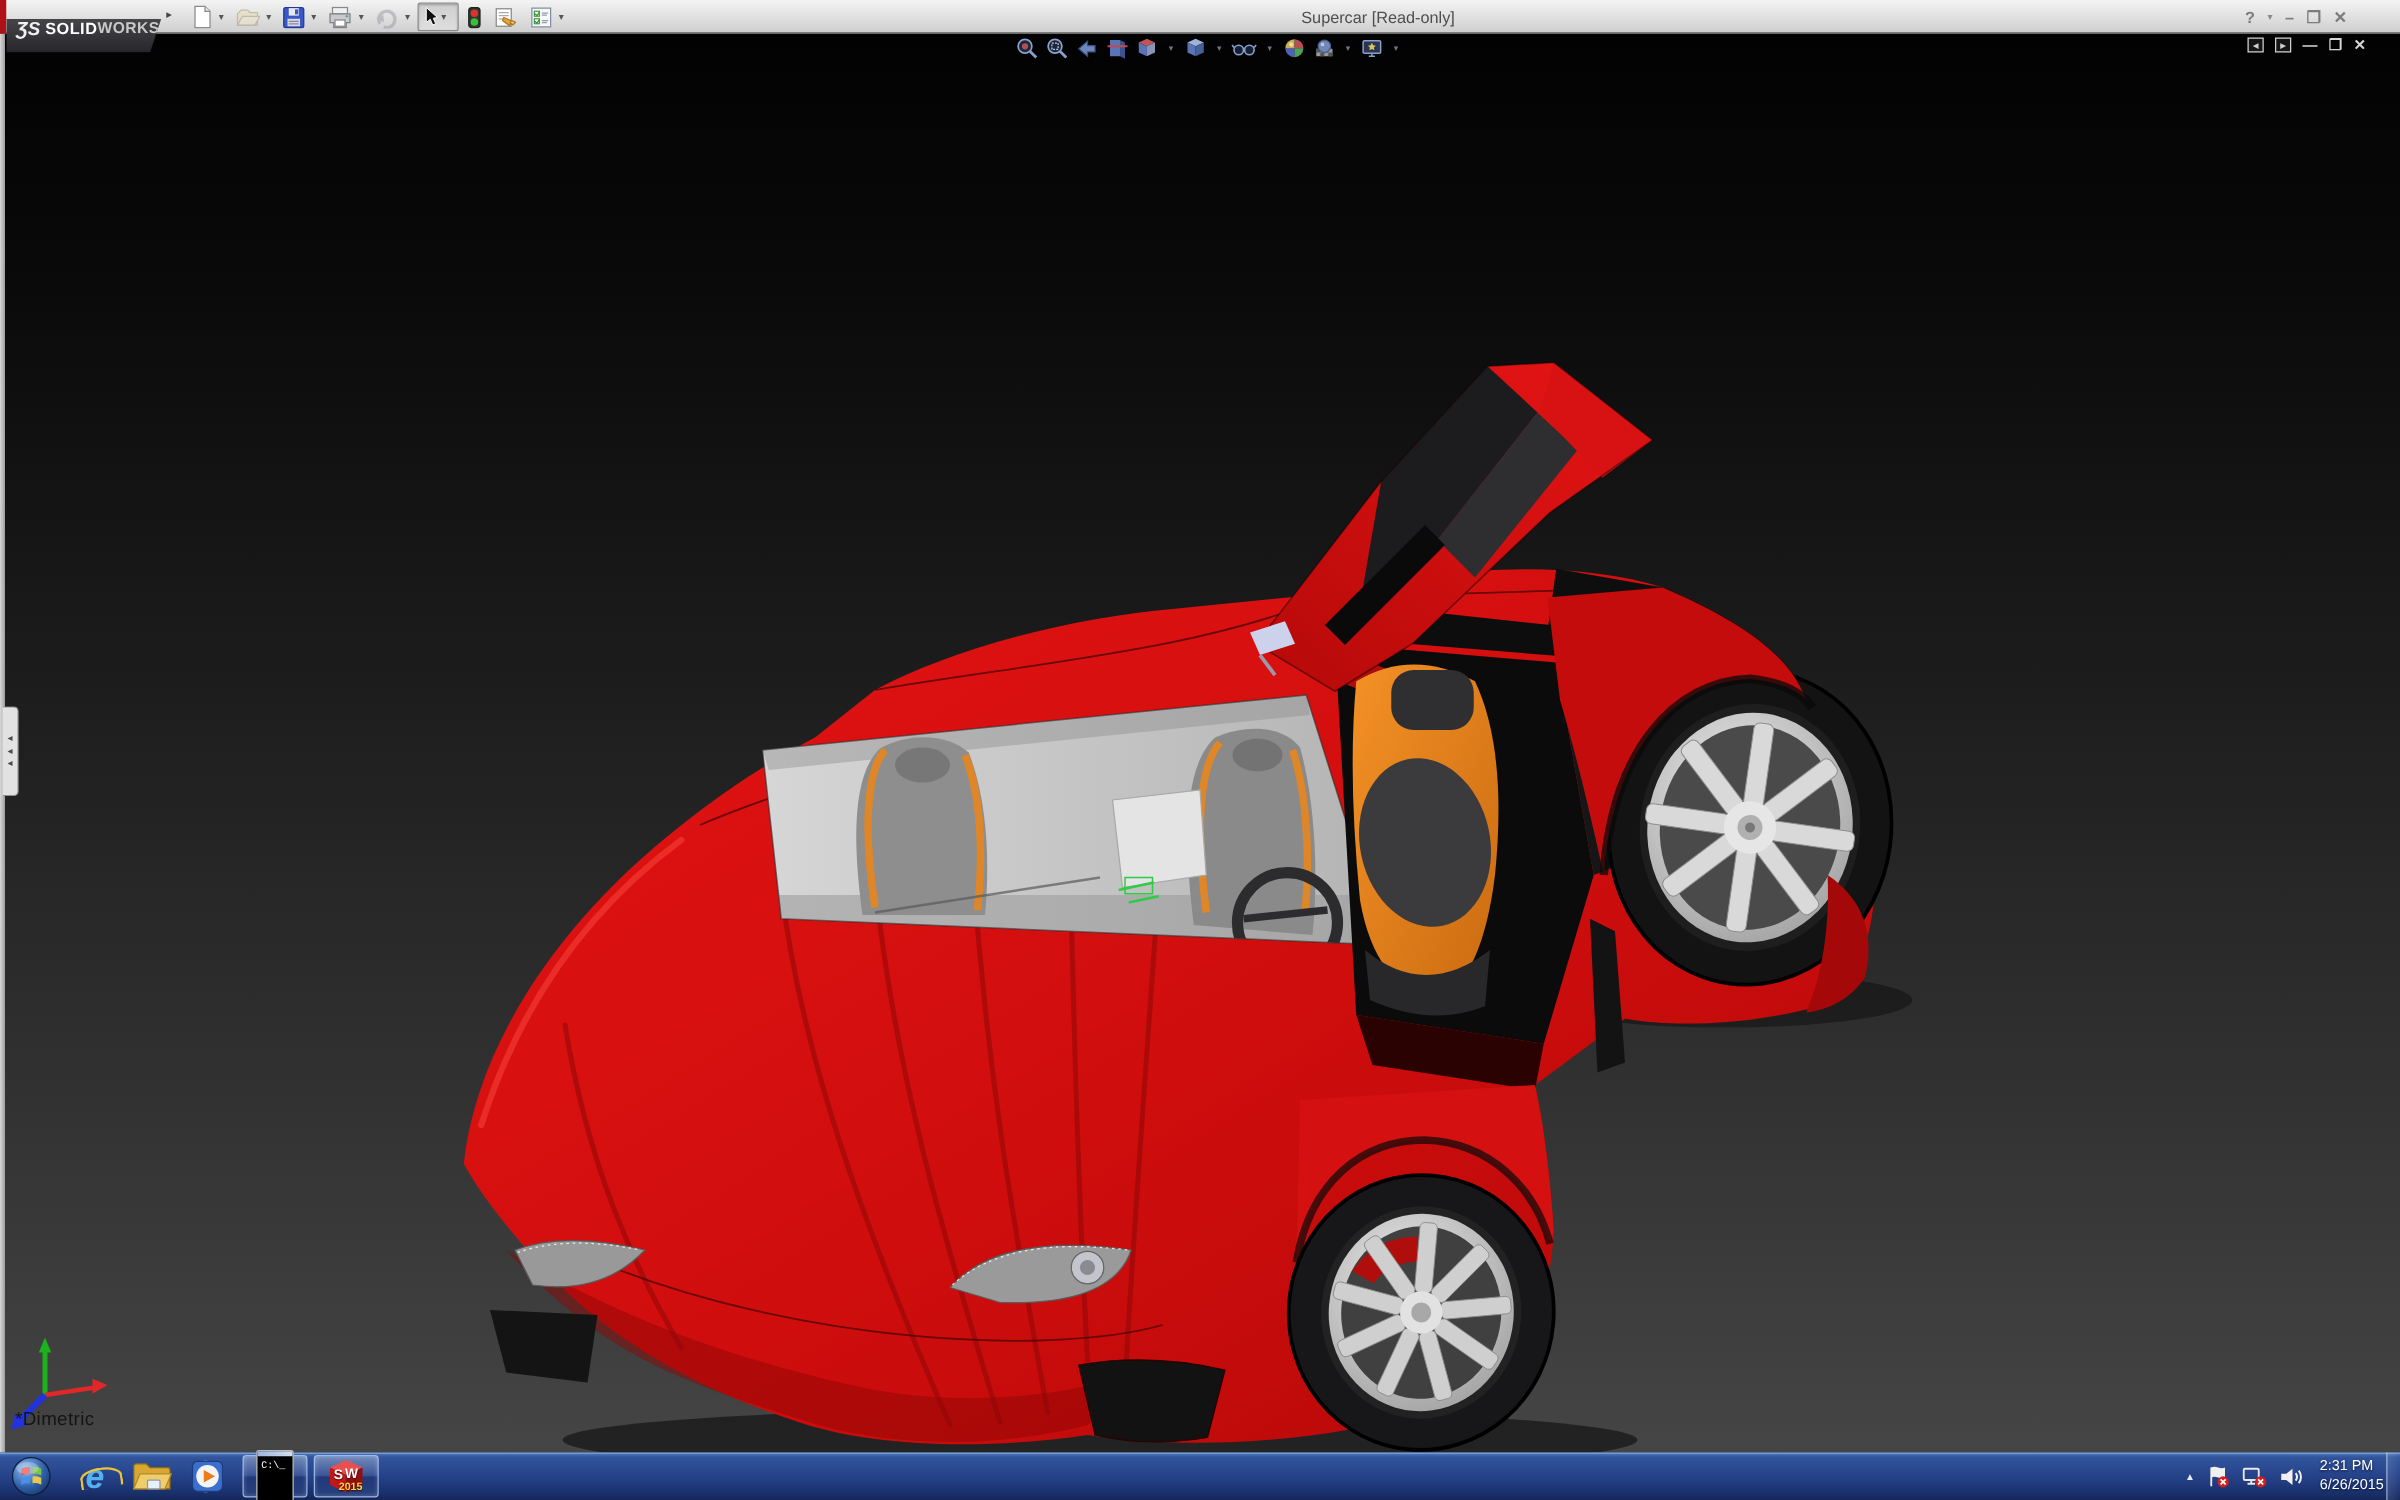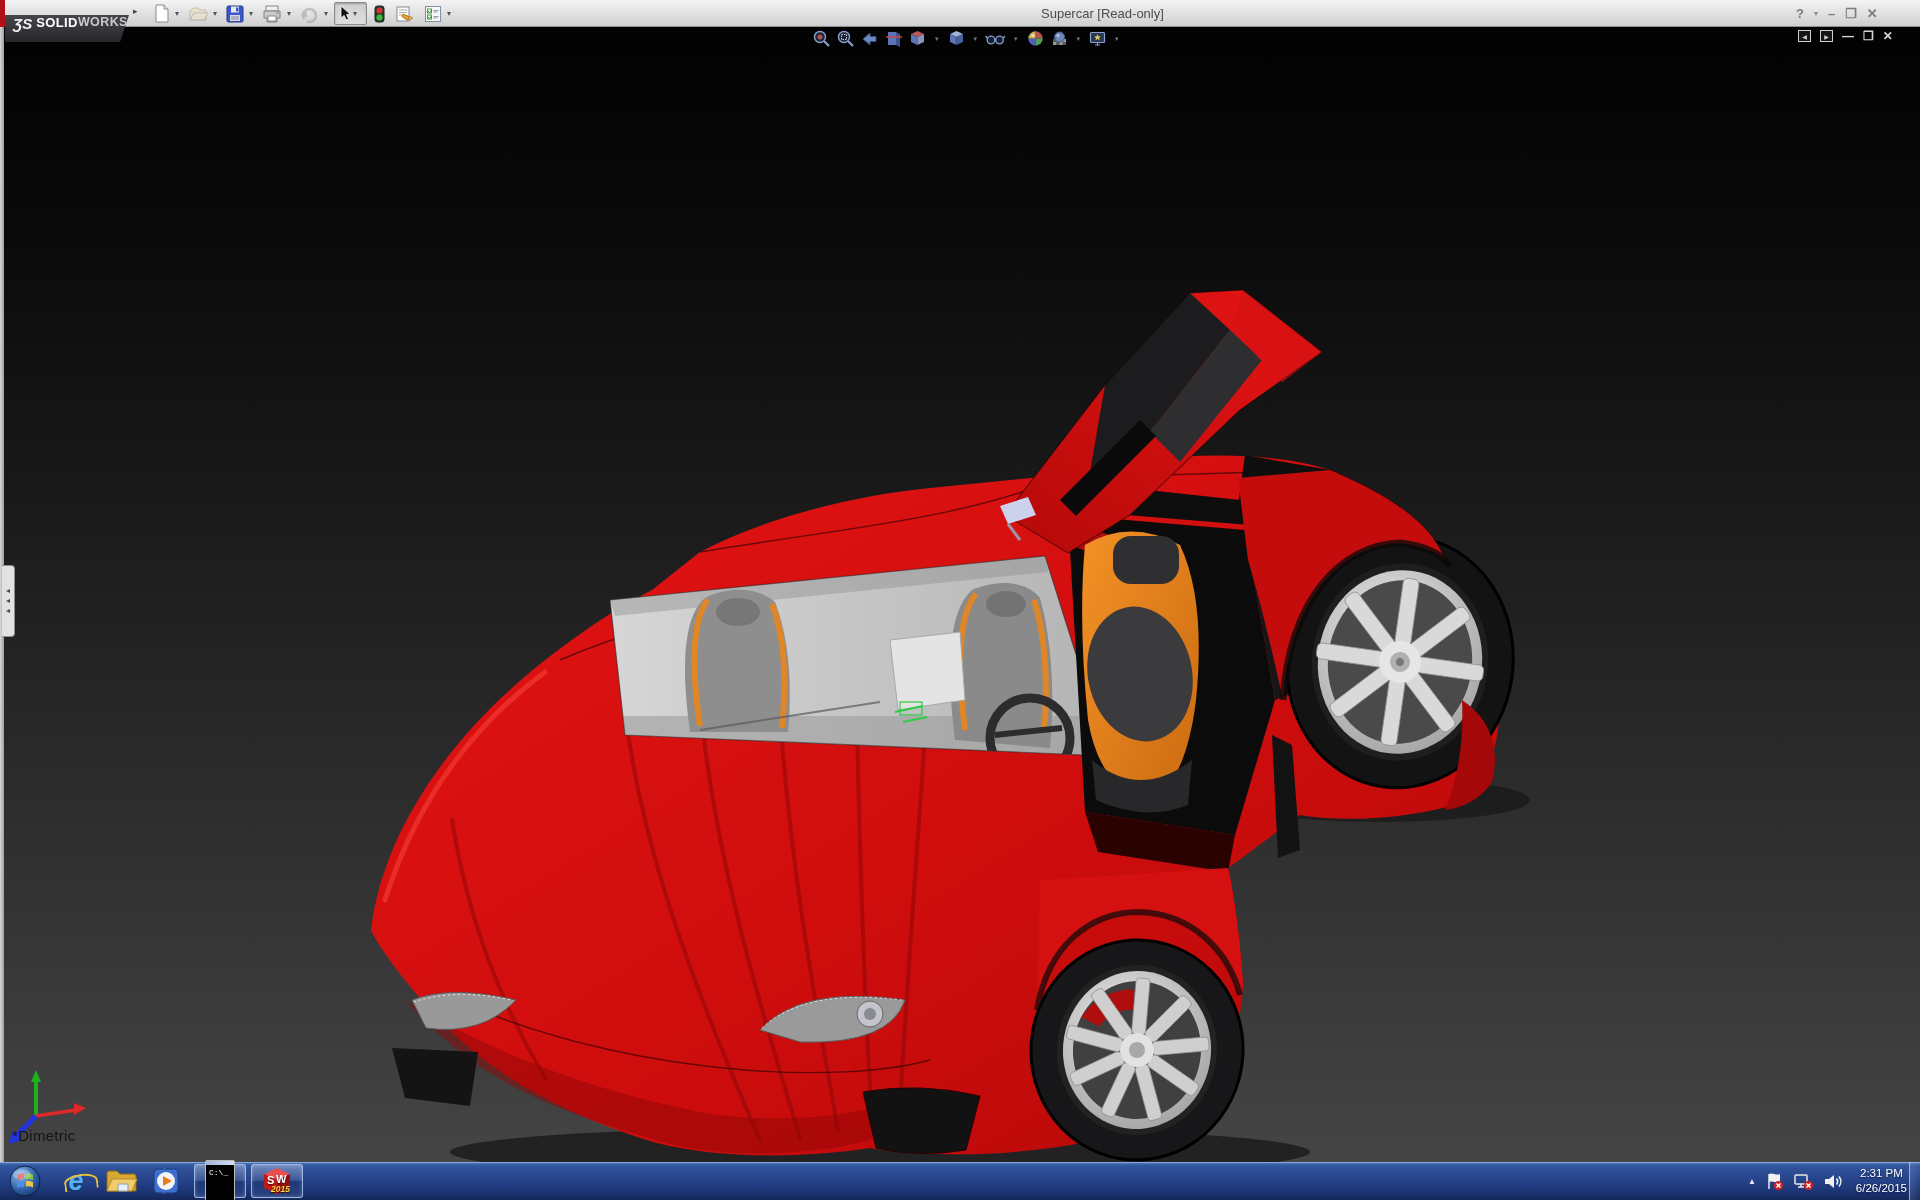--- a/index.html
+++ b/index.html
@@ -64,24 +64,24 @@
   .start-orb { margin:0 12px 0 9px; }
   .ie-glyph { position:relative; font-size:27px; font-weight:bold; font-style:italic; color:#56b0f0;
     text-shadow:0 0 2px rgba(20,60,120,.6); }
   .ie-swoosh { position:absolute; left:-4px; top:8px; width:34px; height:16px; border:2.5px solid #e8c23a; border-bottom:none; border-radius:50% 50% 0 0; transform:rotate(-8deg); }
   .cmd-icon { width:30px; height:42px; background:#000; border:1px solid #bcbcbc; border-radius:2px; position:relative; }
   .cmd-titlebar { position:absolute; left:0; top:0; width:100%; height:4px; background:linear-gradient(90deg,#9eb6dd,#d3def0); }
   .cmd-text { position:absolute; left:3px; top:7px; font-family:"Liberation Mono", monospace; font-size:8px; color:#fff; }
   .sw-cube { position:relative; width:30px; height:28px; }
   .sw-s { position:absolute; left:5px; top:7px; color:#fff; font-weight:bold; font-size:11px; text-shadow:0 1px 1px #500; }
   .sw-w { position:absolute; left:14px; top:6px; color:#fff; font-weight:bold; font-size:11px; text-shadow:0 1px 1px #500; }
-  .sw-year { position:absolute; left:9px; top:17px; color:#ffd83a; font-weight:bold; font-size:8.5px; text-shadow:0 1px 1px #400;font-style:italic; }
+  .sw-year { position:absolute; left:9px; top:17px; color:#ffd83a; font-weight:bold; font-size:8.5px; text-shadow:0 1px 1px #400; }
   .tray { position:absolute; right:13px; top:0; height:38px; display:flex; align-items:center; gap:9px; }
   .tray-expand { color:#e8eef8; font-size:8px; }
-  .clock { display:flex; flex-direction:column; align-items:center; justify-content:center; color:#fff; font-size:11.5px; line-height:15px; text-shadow:0 1px 2px rgba(0,10,40,.8); margin-left:4px; }
+  .clock { display:flex; flex-direction:column; justify-content:center; color:#fff; font-size:11.5px; line-height:15px; text-shadow:0 1px 2px rgba(0,10,40,.8); margin-left:4px; }
   .show-desktop { position:absolute; right:0; top:0; width:11px; height:38px; border-left:1px solid rgba(200,220,250,.7);
     background:linear-gradient(90deg,rgba(255,255,255,.12),rgba(255,255,255,.02)); }
 </style>
 </head>
 <body>
 
 <div class="screen">
 
   <div class="viewport"></div>
 

